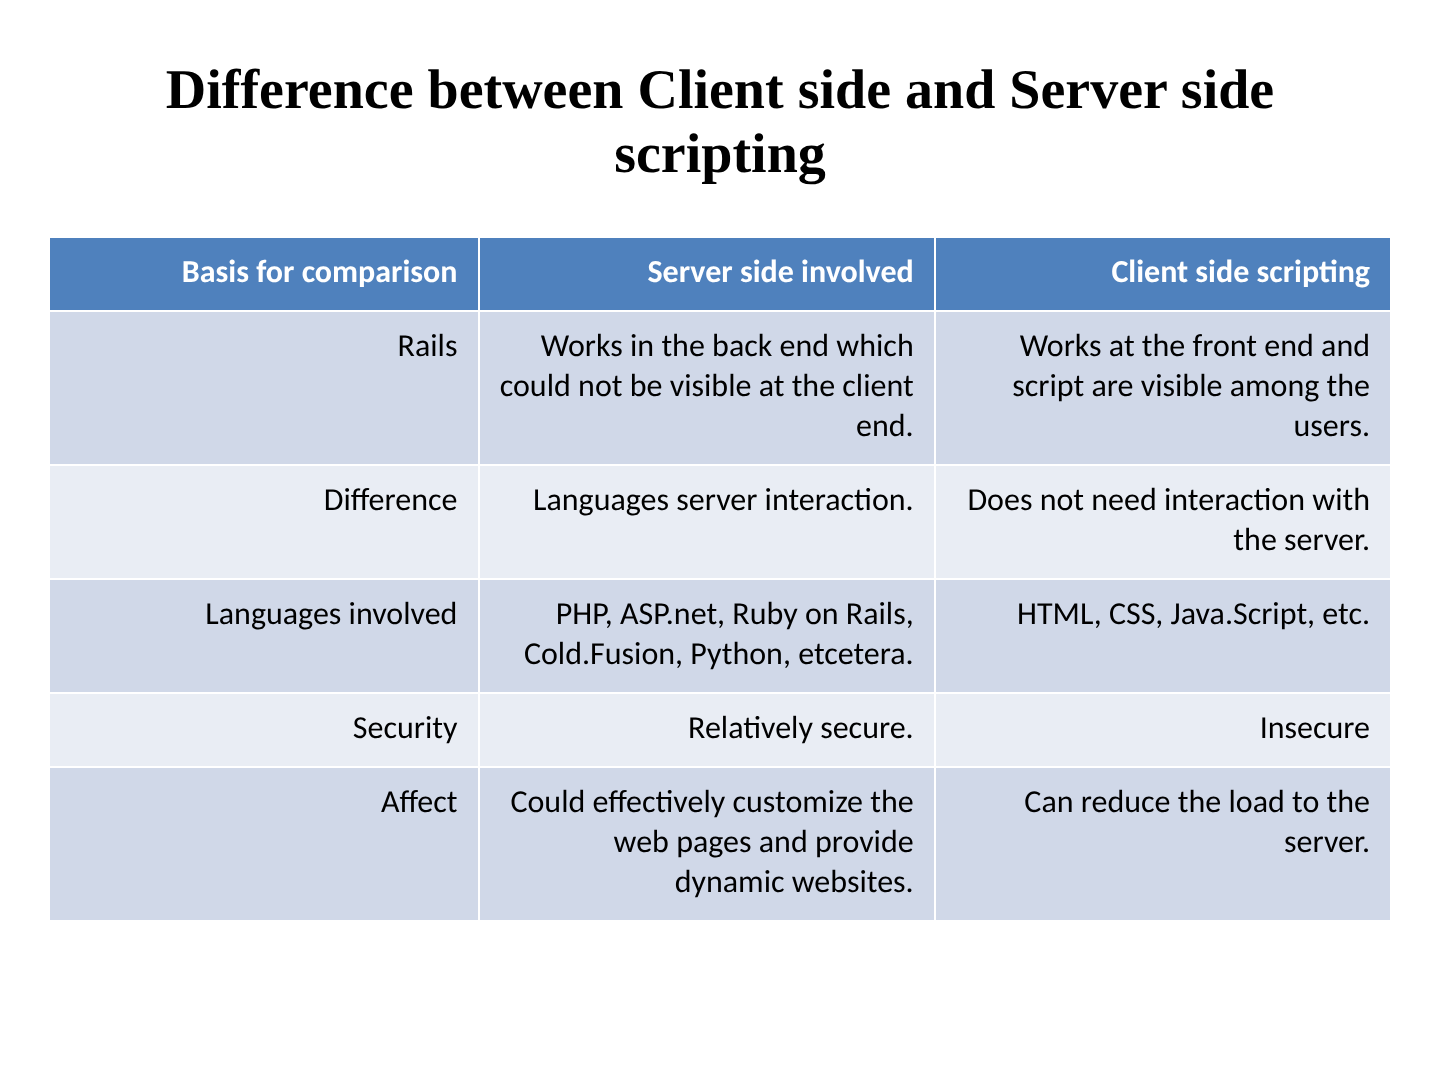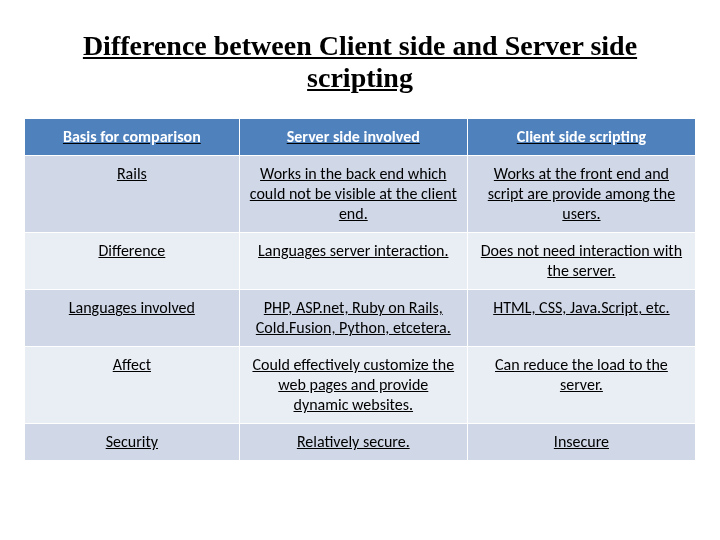--- a/index.html
+++ b/index.html
@@ -9,38 +9,37 @@
     height: 540px;
     background: #fff;
     font-family: Calibri, "Segoe UI", Arial, sans-serif;
     color: #000;
   }
   .slide {
     box-sizing: border-box;
     width: 720px;
     height: 540px;
     padding: 20px 24px 24px 24px;
-    text-decoration: underline;
   }
   .title {
     font-family: "Times New Roman", Times, serif;
     font-size: 28px;
     font-weight: bold;
     text-align: center;
     margin: 10px 40px 24px 40px;
     line-height: 1.15;
     color: #000;
   }
   table {
     width: 100%;
     border-collapse: collapse;
     table-layout: fixed;
   }
   th, td {
-    text-align: center;
+    text-align: right;
     vertical-align: top;
     font-size: 16px;
     line-height: 1.25;
     padding: 8px 10px;
     border: 1px solid #fff;
   }
   thead th {
     background: #4f81bd;
     color: #fff;
     font-weight: bold;
@@ -74,37 +73,37 @@
       <tr>
         <th>Basis for comparison</th>
         <th>Server side involved</th>
         <th>Client side scripting</th>
       </tr>
     </thead>
     <tbody>
       <tr>
         <td>Rails</td>
         <td>Works in the back end which could not be visible at the client end.</td>
-        <td>Works at the front end and script are provide among the users.</td>
+        <td>Works at the front end and script are visible among the users.</td>
       </tr>
       <tr>
         <td>Difference</td>
         <td>Languages server interaction.</td>
         <td>Does not need interaction with the server.</td>
       </tr>
       <tr>
         <td>Languages involved</td>
         <td>PHP, ASP.net, Ruby on Rails, Cold.Fusion, Python, etcetera.</td>
         <td>HTML, CSS, Java.Script, etc.</td>
       </tr>
       <tr>
+        <td>Security</td>
+        <td>Relatively secure.</td>
+        <td>Insecure</td>
+      </tr>
+      <tr>
         <td>Affect</td>
         <td>Could effectively customize the web pages and provide dynamic websites.</td>
         <td>Can reduce the load to the server.</td>
-      </tr>
-      <tr>
-        <td>Security</td>
-        <td>Relatively secure.</td>
-        <td>Insecure</td>
       </tr>
     </tbody>
   </table>
 </div>
 
 </body></html>

